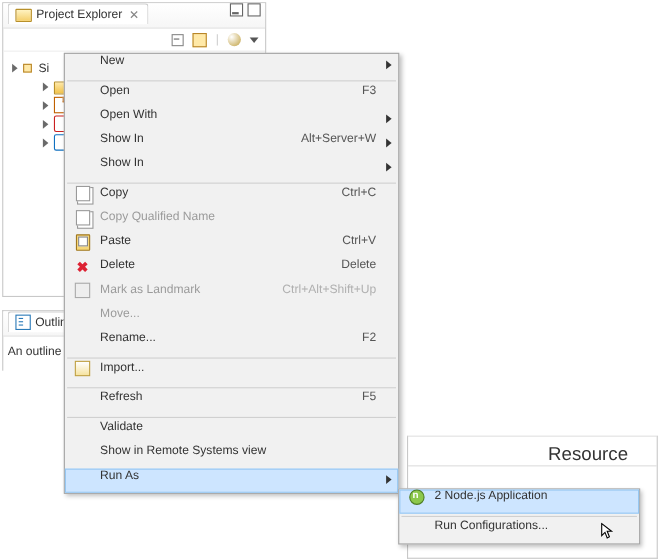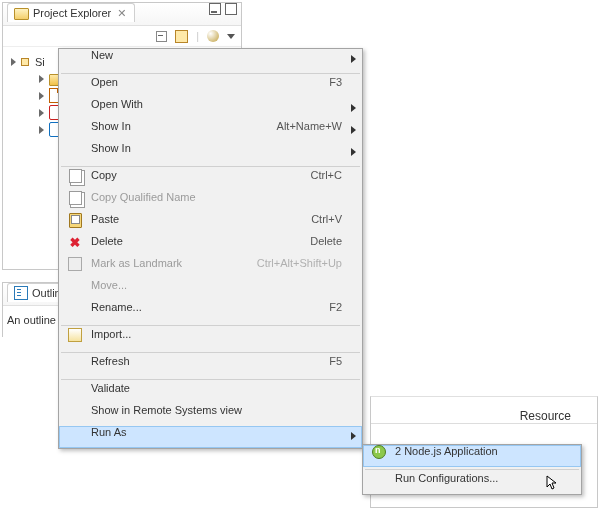--- a/index.html
+++ b/index.html
@@ -4,21 +4,21 @@
 <style>
   html,body{margin:0;padding:0;font-family:"Segoe UI",Tahoma,sans-serif;font-size:11px;color:#333;background:#fff;width:600px;height:509px;overflow:hidden}
   .view{position:absolute;border:1px solid #c8c8c8;background:#fff}
   .view-header{background:linear-gradient(#ffffff,#f6f6f6);border-bottom:1px solid #e0e0e0;height:22px;display:flex;align-items:flex-start;padding:0 4px;gap:4px}
   .view-tab{display:inline-flex;align-items:center;gap:4px;padding:2px 6px;background:#fff;border:1px solid #d0d0d0;border-bottom:none;border-radius:3px 3px 0 0}
   .spacer{flex:1}
   .ico{display:inline-block;width:14px;height:14px;vertical-align:middle}
   .tree{padding:6px 4px}
   .tree-row{display:flex;align-items:center;gap:3px;height:17px;padding-left:4px}
   .problems{right:2px;top:396px;width:226px;height:110px;border-top:1px solid #e0e0e0}
-  .problems-header{height:26px;border-bottom:1px solid #ddd;display:flex;align-items:flex-end;justify-content:flex-end;padding-right:26px;font-size:12px;color:#333}
+  .problems-header{height:26px;border-bottom:1px solid #ddd;display:flex;align-items:flex-end;justify-content:flex-end;padding-right:26px;font-size:17px;color:#333}
   .context-menu,.sub-menu{position:absolute;background:#f1f1f1;border:1px solid #a4a4a4;box-shadow:2px 2px 4px rgba(0,0,0,.25)}
   .context-menu{left:58px;top:48px;width:303px}
   .sub-menu{left:362px;top:444px;width:218px}
   .menu-row{display:flex;align-items:flex-start;height:22px;padding:0 20px 0 4px;position:relative}
   .menu-row.disabled{color:#9b9b9b}
   .menu-row.hover{background:#cde5ff;outline:1px solid #96c7f2;outline-offset:-1px}
   .mi-iconcell{width:24px;display:flex;justify-content:center}
   .mi-label{flex:1;padding-left:4px}
   .mi-accel{color:#555;font-size:11px}
   .menu-row.disabled .mi-accel{color:#b0b0b0}
@@ -130,21 +130,21 @@
       <span class="mi-accel">F3</span>
     </div>
     <div class="menu-row">
       <span class="mi-iconcell"></span>
       <span class="mi-label">Open With</span>
       <span class="mi-arrow"></span>
     </div>
     <div class="menu-row">
       <span class="mi-iconcell"></span>
       <span class="mi-label">Show In</span>
-      <span class="mi-accel">Alt+Name+W</span>
+      <span class="mi-accel">Alt+Server+W</span>
       <span class="mi-arrow"></span>
     </div>
     <div class="menu-row">
       <span class="mi-iconcell"></span>
       <span class="mi-label">Show In</span>
       <span class="mi-arrow"></span>
     </div>
     <div class="menu-sep"></div>
     <div class="menu-row">
       <span class="mi-iconcell">

